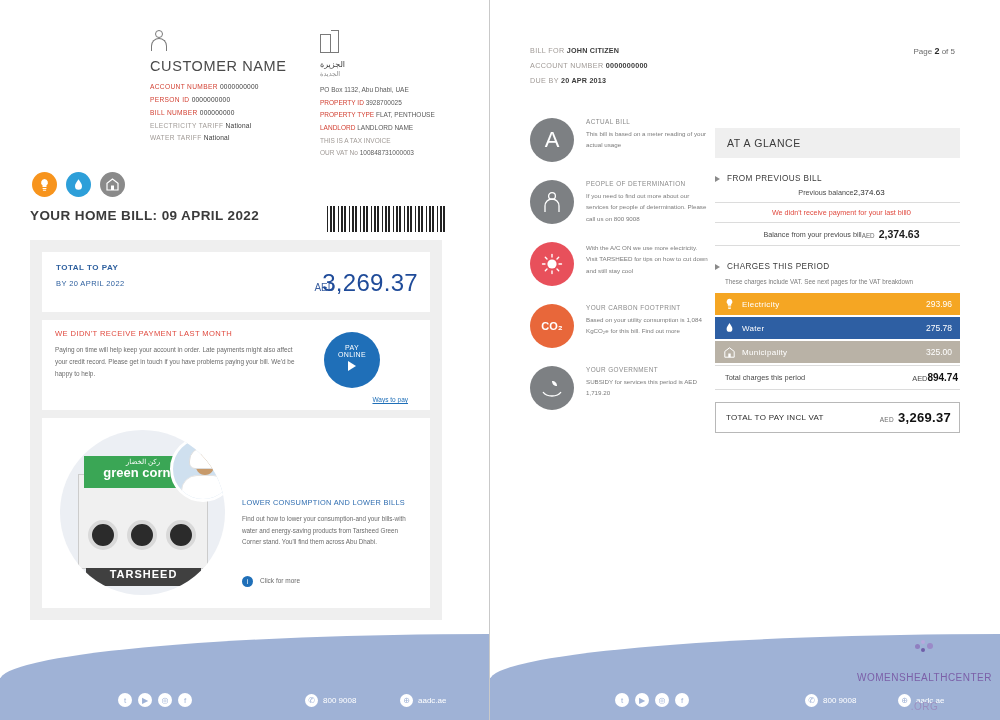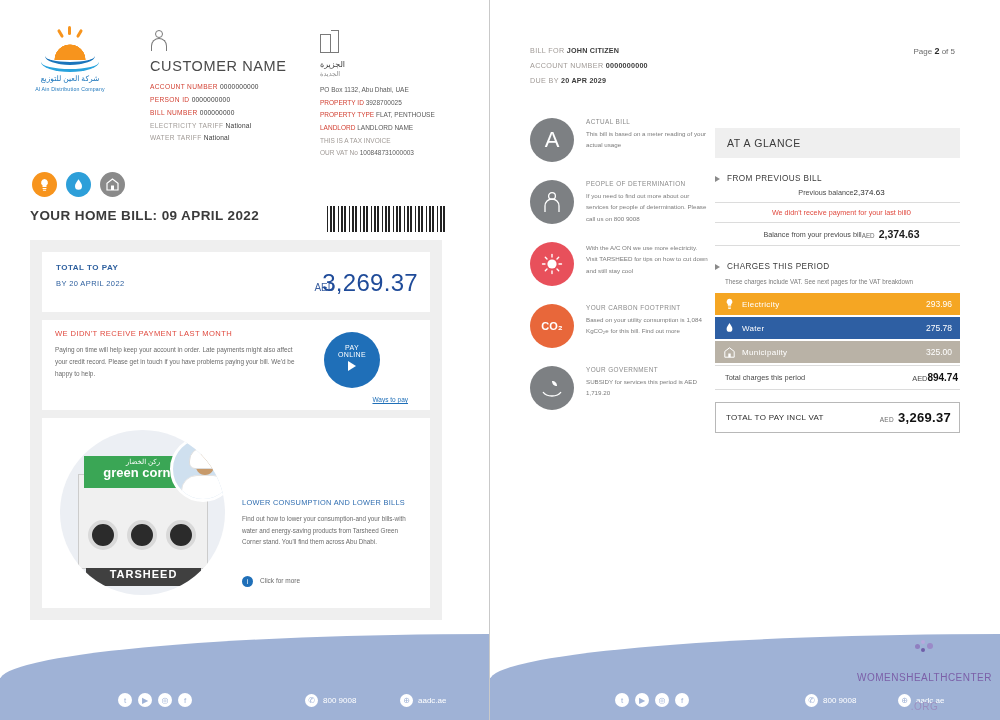--- a/index.html
+++ b/index.html
@@ -179,30 +179,20 @@
 </style>
 </head>
 <body>
 
 <div class="page-wrap">
 
   <div class="divider"></div>
 
   <div class="p1">
 
-    <div class="p1-logo">
-      <div class="logo-sun"></div>
-      <div class="logo-ray" style="left:33px;top:-2px;"></div>
-      <div class="logo-ray" style="left:24px;top:1px;transform:rotate(-30deg);"></div>
-      <div class="logo-ray" style="left:43px;top:1px;transform:rotate(30deg);"></div>
-      <div class="logo-wave"></div>
-      <div class="logo-wave2"></div>
-      <div class="logo-ar">شركة العين للتوزيع</div>
-      <div class="logo-en">Al Ain Distribution Company</div>
-    </div>
 
     <div class="p1-cust">
       <div class="cust-icon">
         <span class="head"></span>
           <span class="body"></span>
       </div>
       <div class="cust-name">CUSTOMER NAME</div>
       <div class="kv">
         <span>ACCOUNT NUMBER</span>
         <span class="v">0000000000</span>
@@ -334,21 +324,21 @@
   <div class="p2">
 
     <div class="p2-head">
       <div class="p2h-l">
         <span>BILL FOR</span> <b>JOHN CITIZEN</b>
       </div>
       <div class="p2h-l">
         <span>ACCOUNT NUMBER</span> <b>0000000000</b>
       </div>
       <div class="p2h-l">
-        <span>DUE BY</span> <b>20 APR 2029</b>
+        <span>DUE BY</span> <b>20 APR 2013</b>
       </div>
     </div>
 
     <div class="p2-page">
       <span>Page</span>
       <b>2</b>
       <span>of 5</span>
     </div>
 
     <div class="icon-col">

